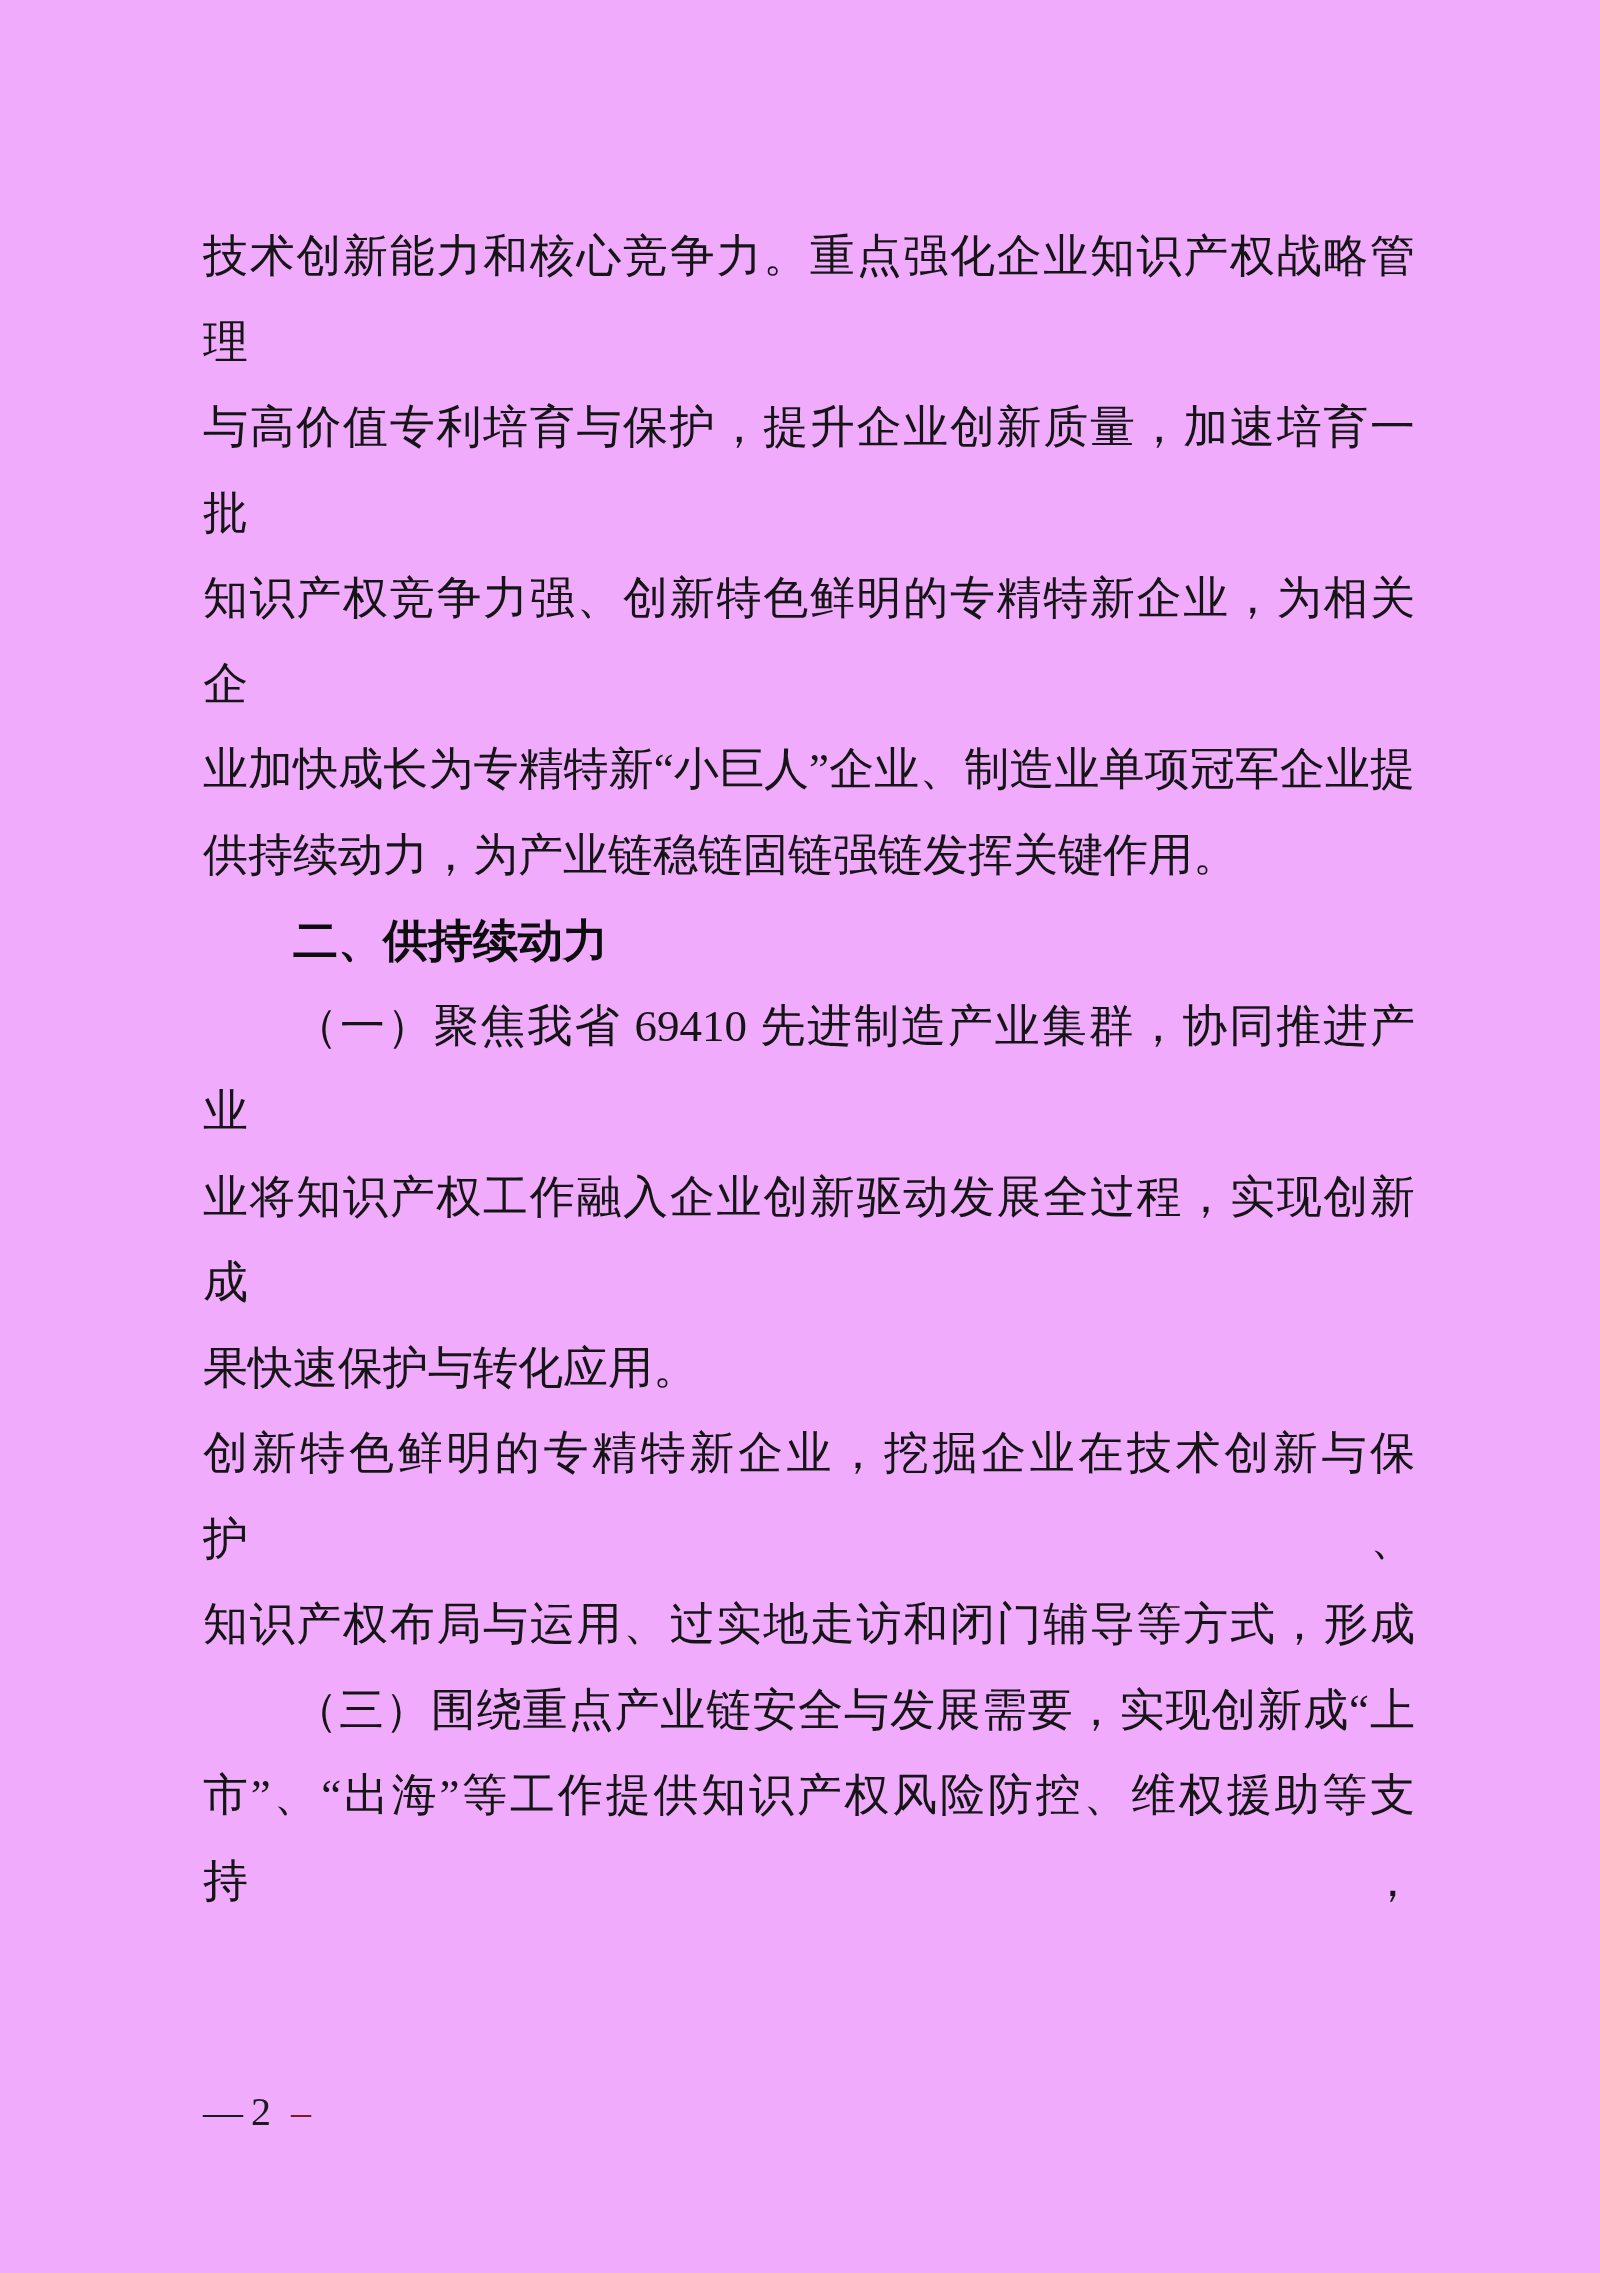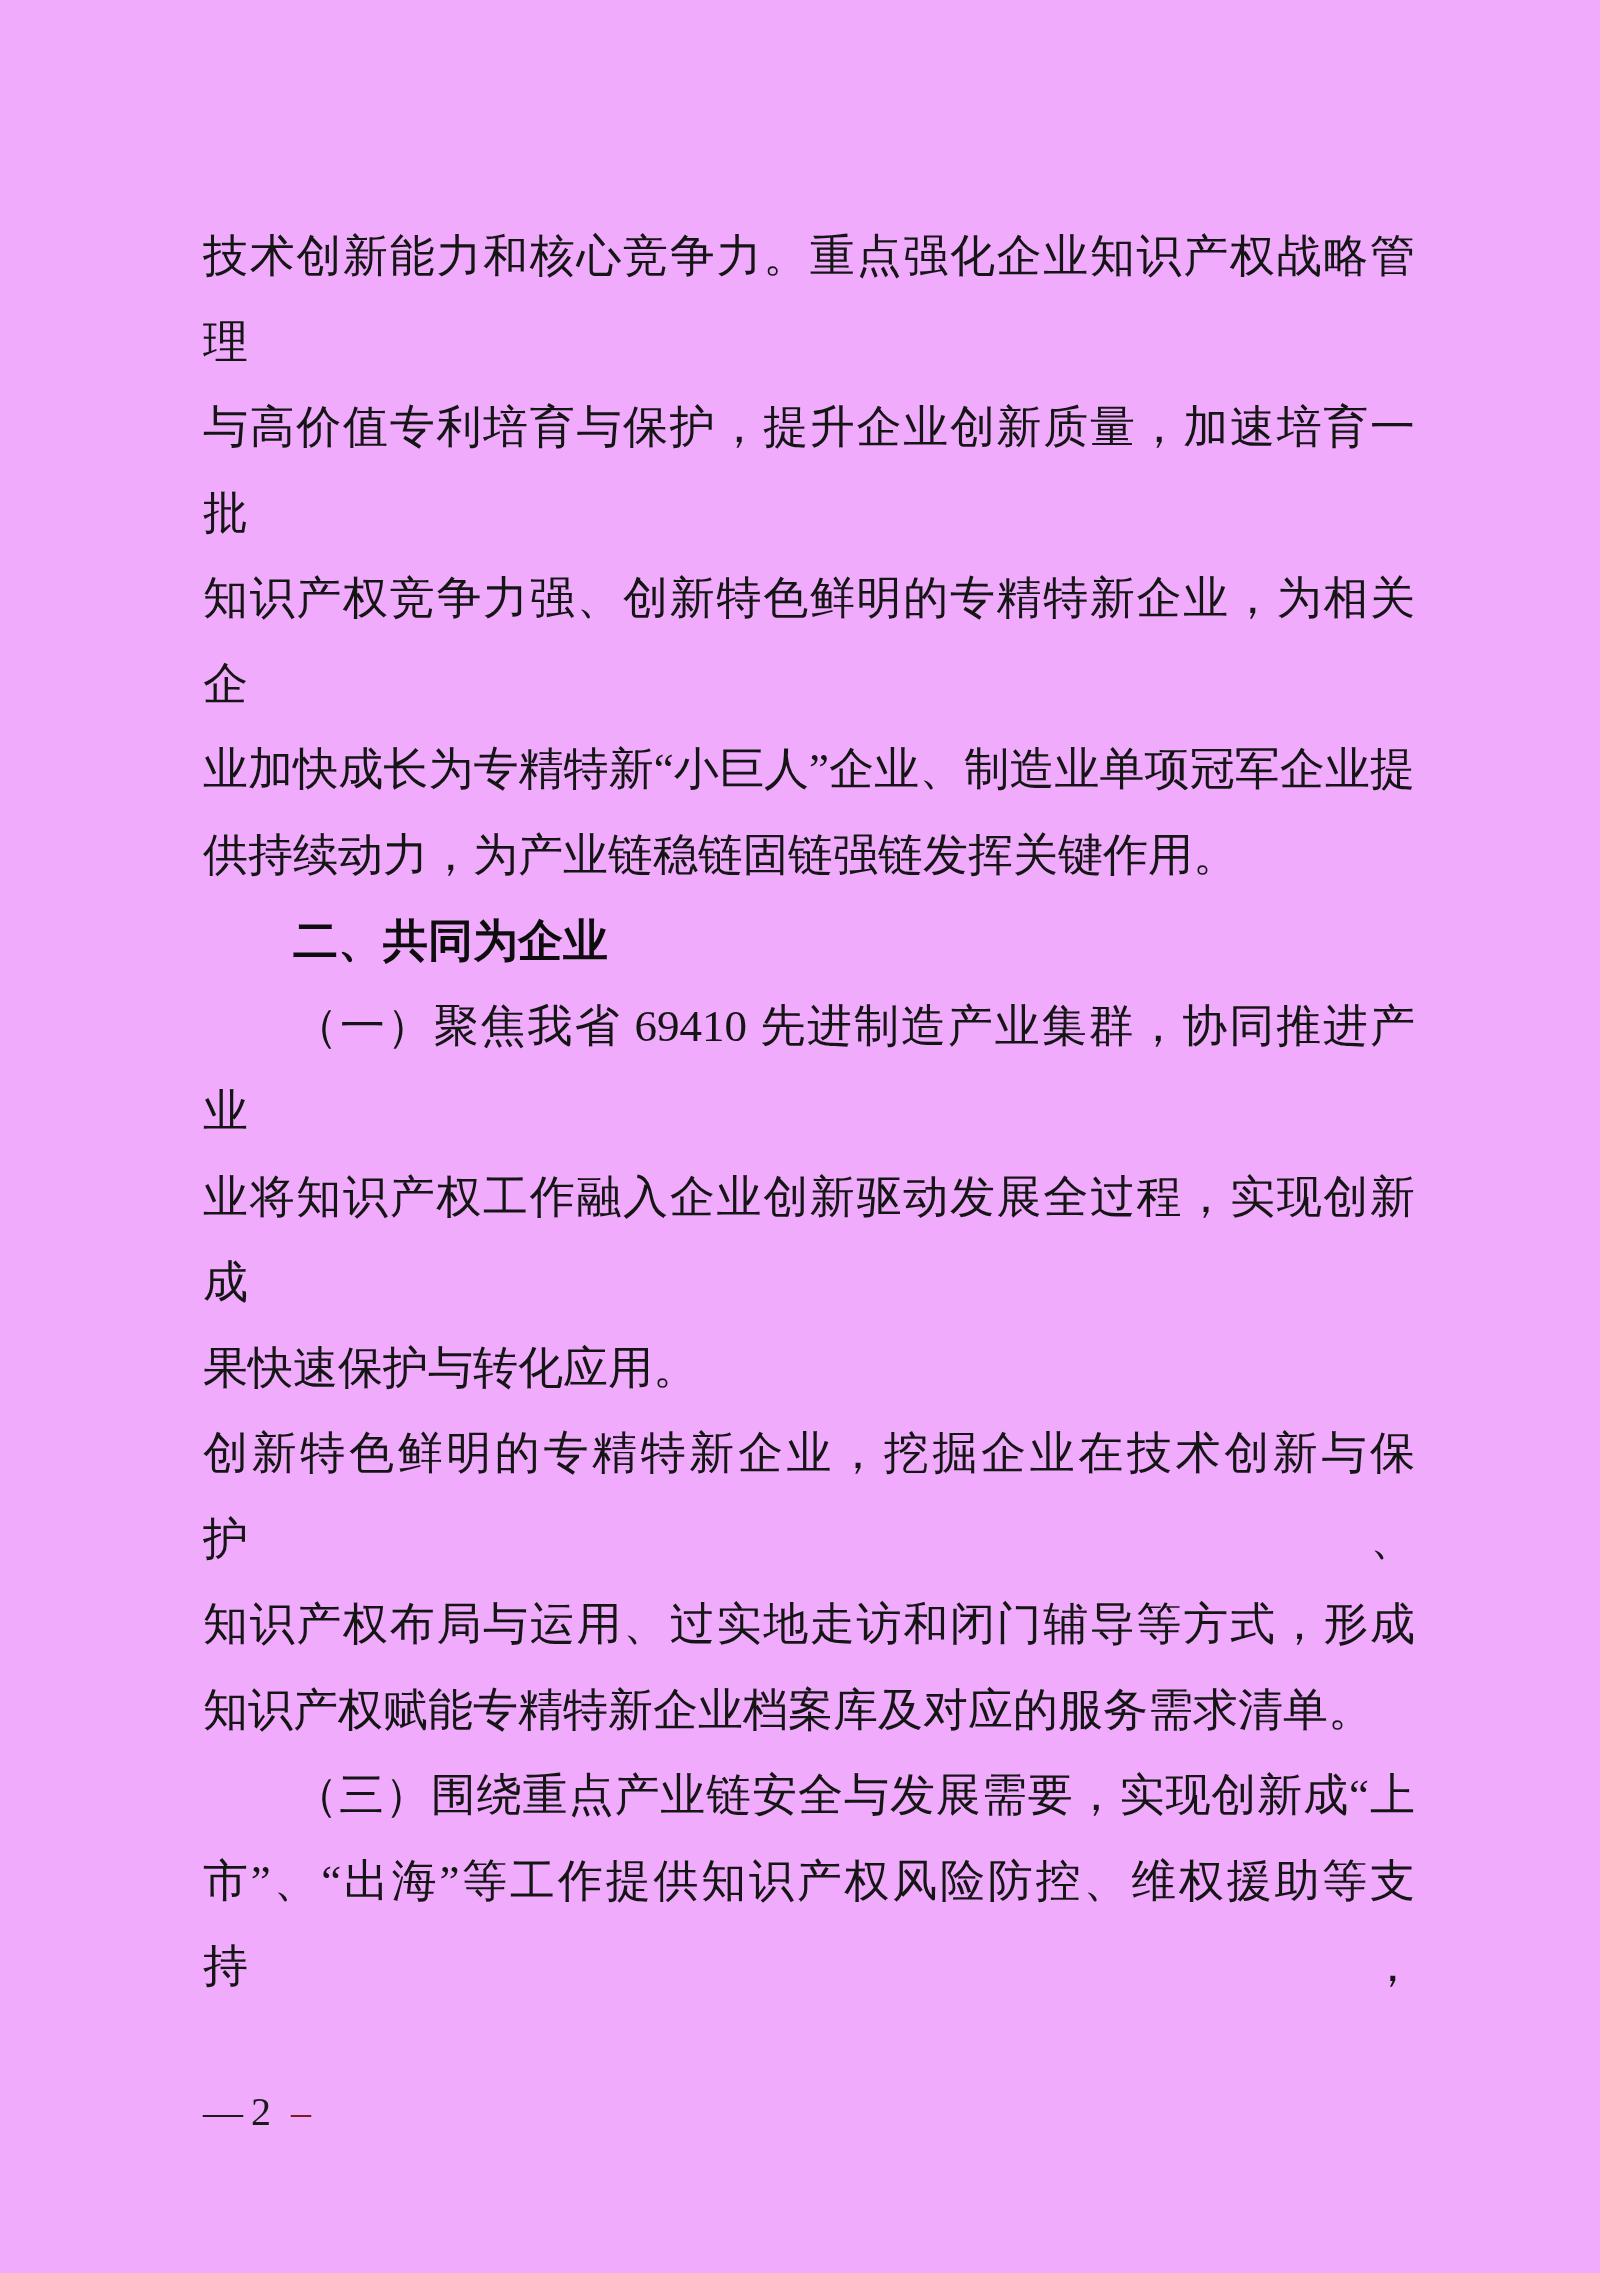--- a/index.html
+++ b/index.html
@@ -72,29 +72,28 @@
 <div class="page">
 
   <div class="content">
 
     <div class="ln">技术创新能力和核心竞争力。重点强化企业知识产权战略管理</div>
     <div class="ln">与高价值专利培育与保护，提升企业创新质量，加速培育一批</div>
     <div class="ln">知识产权竞争力强、创新特色鲜明的专精特新企业，为相关企</div>
     <div class="ln">业加快成长为专精特新“小巨人”企业、制造业单项冠军企业提</div>
     <div class="ln end">供持续动力，为产业链稳链固链强链发挥关键作用。</div>
 
-    <div class="ln heading ind">二、共同为企业</div>
+    <div class="ln heading ind">二、供持续动力</div>
 
     <div class="ln ind">（一）聚焦我省 69410 先进制造产业集群，协同推进产业</div>
     <div class="ln">业将知识产权工作融入企业创新驱动发展全过程，实现创新成</div>
     <div class="ln end">果快速保护与转化应用。</div>
 
     <div class="ln">创新特色鲜明的专精特新企业，挖掘企业在技术创新与保护、</div>
     <div class="ln">知识产权布局与运用、过实地走访和闭门辅导等方式，形成</div>
-    <div class="ln end">知识产权赋能专精特新企业档案库及对应的服务需求清单。</div>
 
     <div class="ln ind">（三）围绕重点产业链安全与发展需要，实现创新成“上</div>
     <div class="ln">市”、“出海”等工作提供知识产权风险防控、维权援助等支持，</div>
 
   </div>
 
   <div class="footer">
     <span class="fd">—</span>
     <span class="fn">2</span>
     <span class="fd fd-red">–</span>

